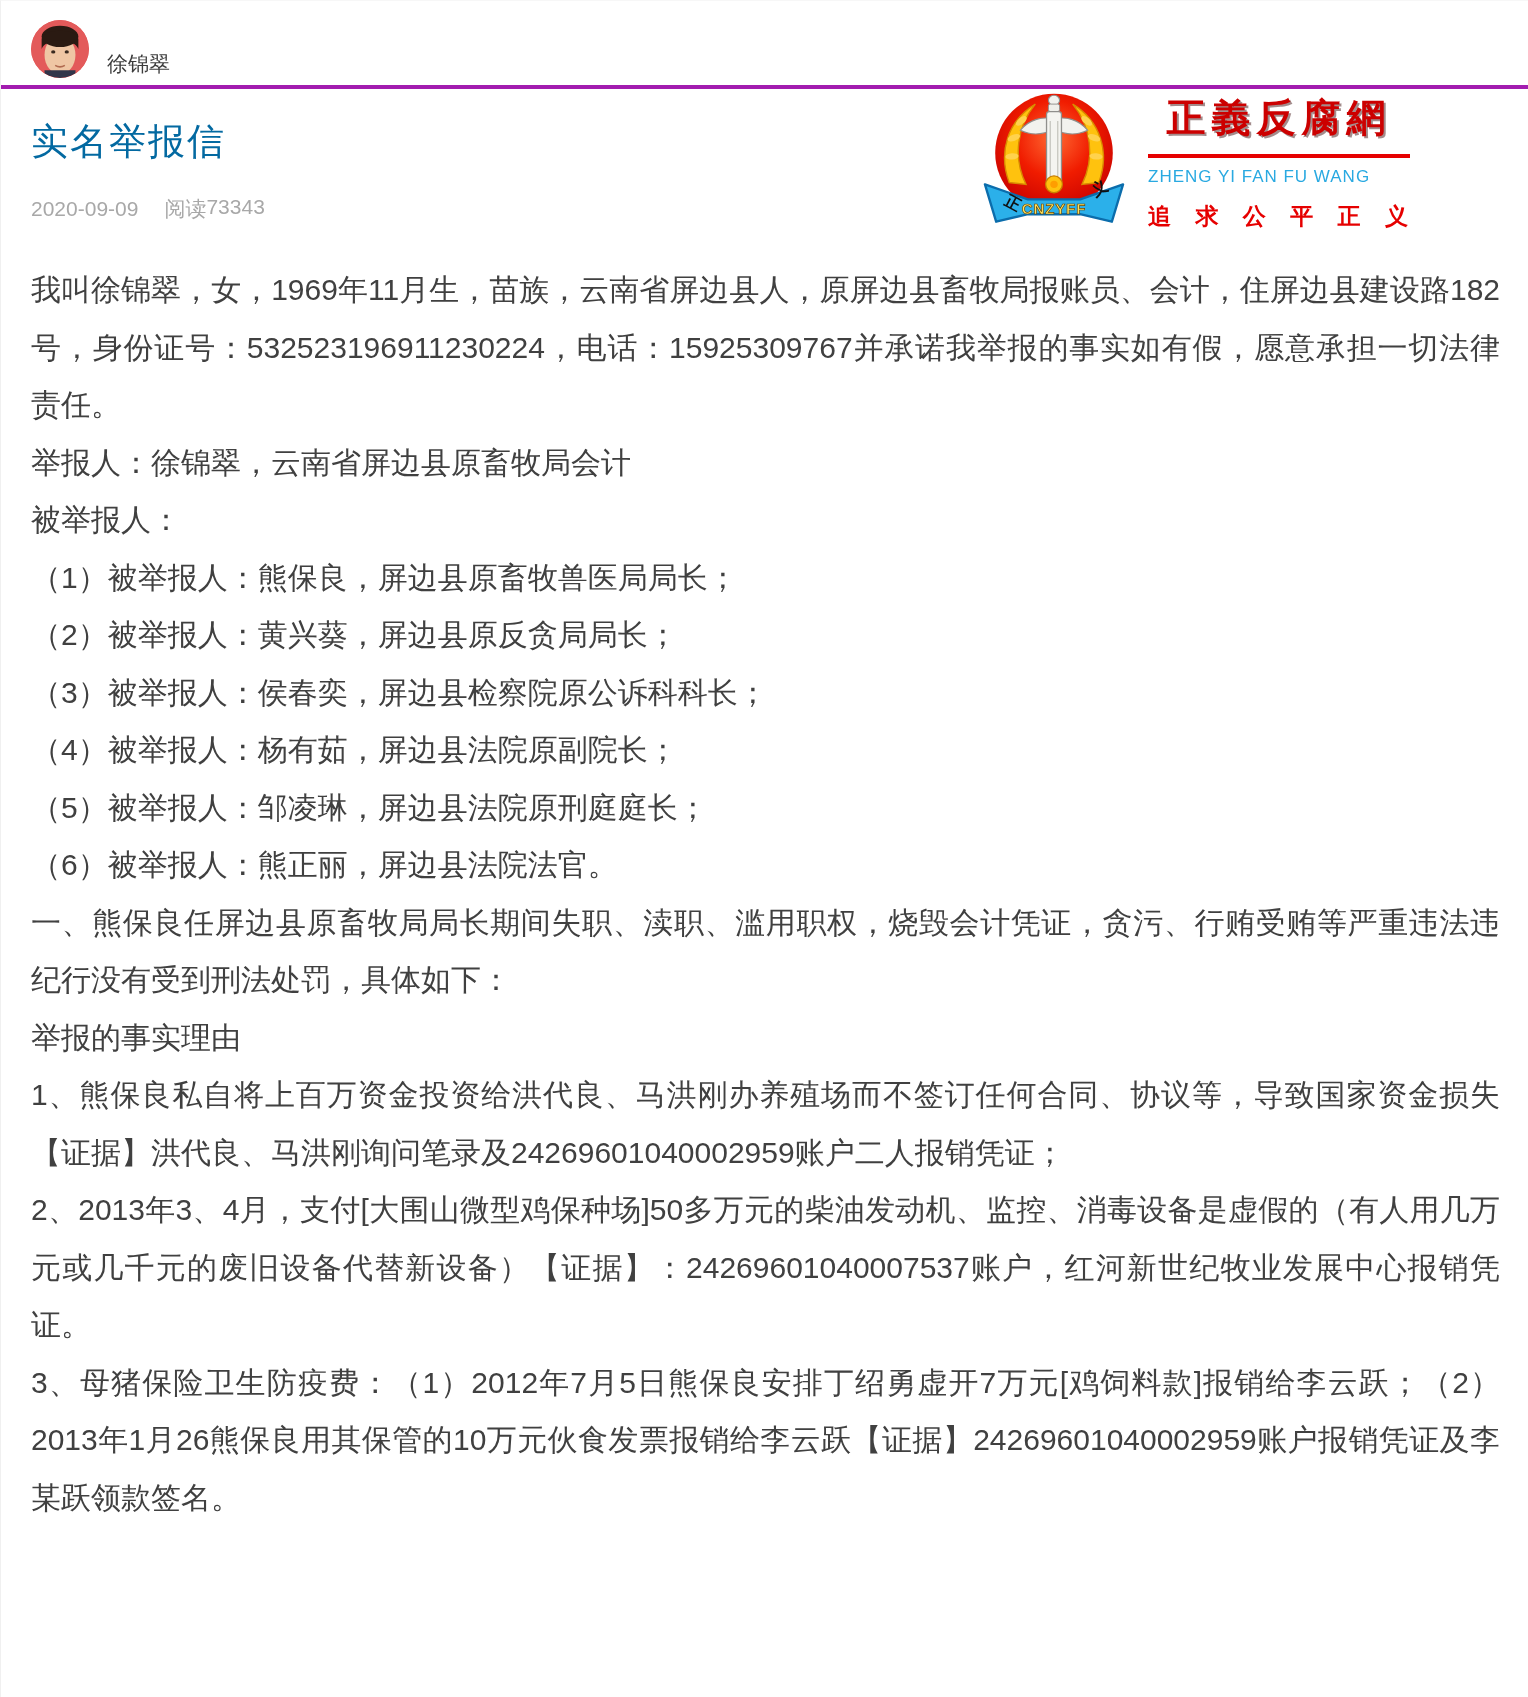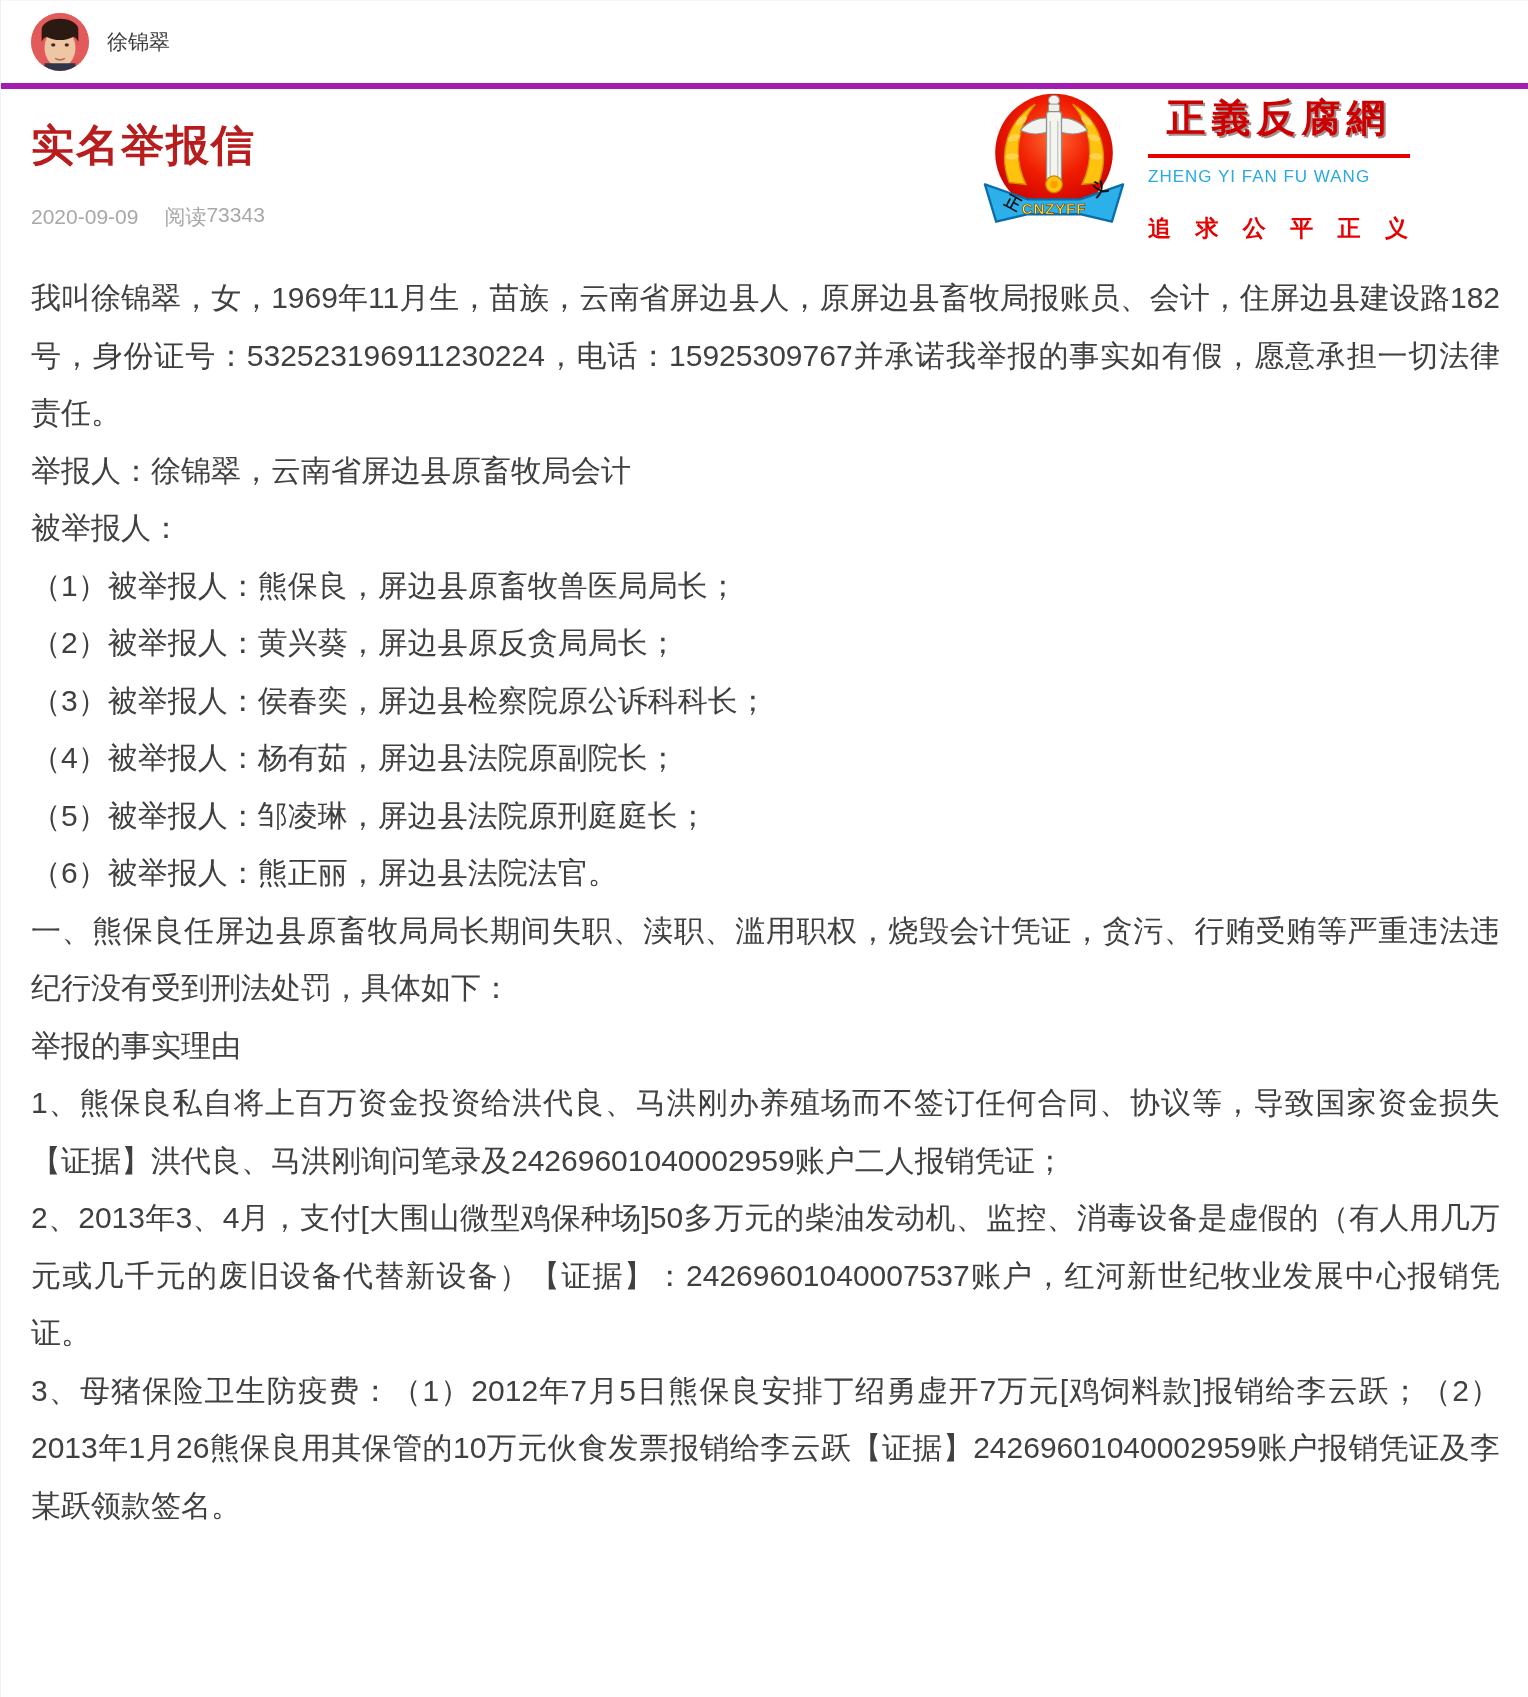--- a/index.html
+++ b/index.html
@@ -5,48 +5,48 @@
   * { box-sizing: border-box; }
   html, body { margin: 0; padding: 0; background: #ffffff; }
   body { font-family: "Liberation Sans", sans-serif; color: #404040; }
   .page {
     width: 1528px; min-height: 1697px; margin: 0 auto;
     border-left: 1px solid #f0f0f0; border-top: 1px solid #f7f7f7;
     background: #fff; overflow: hidden;
   }
   
   .topbar {
-    height: 88px; display: flex; align-items: center;
-    padding: 13px 30px; border-bottom: 6px solid #a21caf;
+    height: 88px; display: flex; align-items: flex-end;
+    padding: 7px 30px; border-bottom: 4px solid #a21caf;
   }
   .avatar {
     width: 58px; height: 58px; border-radius: 50%; overflow: hidden;
     flex: 0 0 auto; background: #e85d5d;
   }
   .avatar svg { display: block; width: 100%; height: 100%; }
   .username { margin-left: 18px; font-size: 21px; color: #3c3c3c; }
 
   
   .article-header { position: relative; padding: 22px 30px 0 30px; }
-  .title { margin: 6px 0 0 0; font-size: 43px; font-weight: 700; color: #b91c1c; letter-spacing: 2px; }
+  .title { margin: 6px 0 0 0; font-size: 37px; font-weight: 400; color: #0369a1; letter-spacing: 2px; }
   .meta { margin-top: 28px; font-size: 21px; color: #a8a8a8; display: flex; align-items: center; text-align: center; }
   .meta .date { margin-right: 26px; }
   .meta .read { display: flex; }
 
   
   .logo { position: absolute; top: -10px; right: 118px; display: flex; align-items: flex-start; }
   .logo-emblem { width: 168px; height: 165px; flex: 0 0 auto; }
   .logo-text { padding-top: 12px; margin-left: 10px; width: 262px; }
   .logo-cn {
     font-size: 39px; font-weight: bold; color: #cc0000; letter-spacing: 6px;
     text-shadow: 2px 2px 0 rgba(50,0,0,0.45); white-space: nowrap; text-align: center;
   }
   .logo-underline { height: 4px; background: #e60000; margin: 9px 0 9px 0; width: 100%; }
   .logo-pinyin { color: #29a9e1; font-weight: normal; font-size: 17px; letter-spacing: 1px; white-space: nowrap; }
-  .logo-slogan { color: #e60000; font-weight: bold; font-size: 23px; letter-spacing: 9px; margin-top: 26px; white-space: nowrap; }
+  .logo-slogan { color: #e60000; font-weight: bold; font-size: 23px; letter-spacing: 9px; margin-top: 14px; white-space: nowrap; }
 
   
   .article-body { padding: 38px 28px 16px 30px; }
   .article-body p {
     margin: 0; font-size: 30px; line-height: 57.5px;
     color: #404040; text-align: justify;
   }
 </style>
 </head>
 <body>

